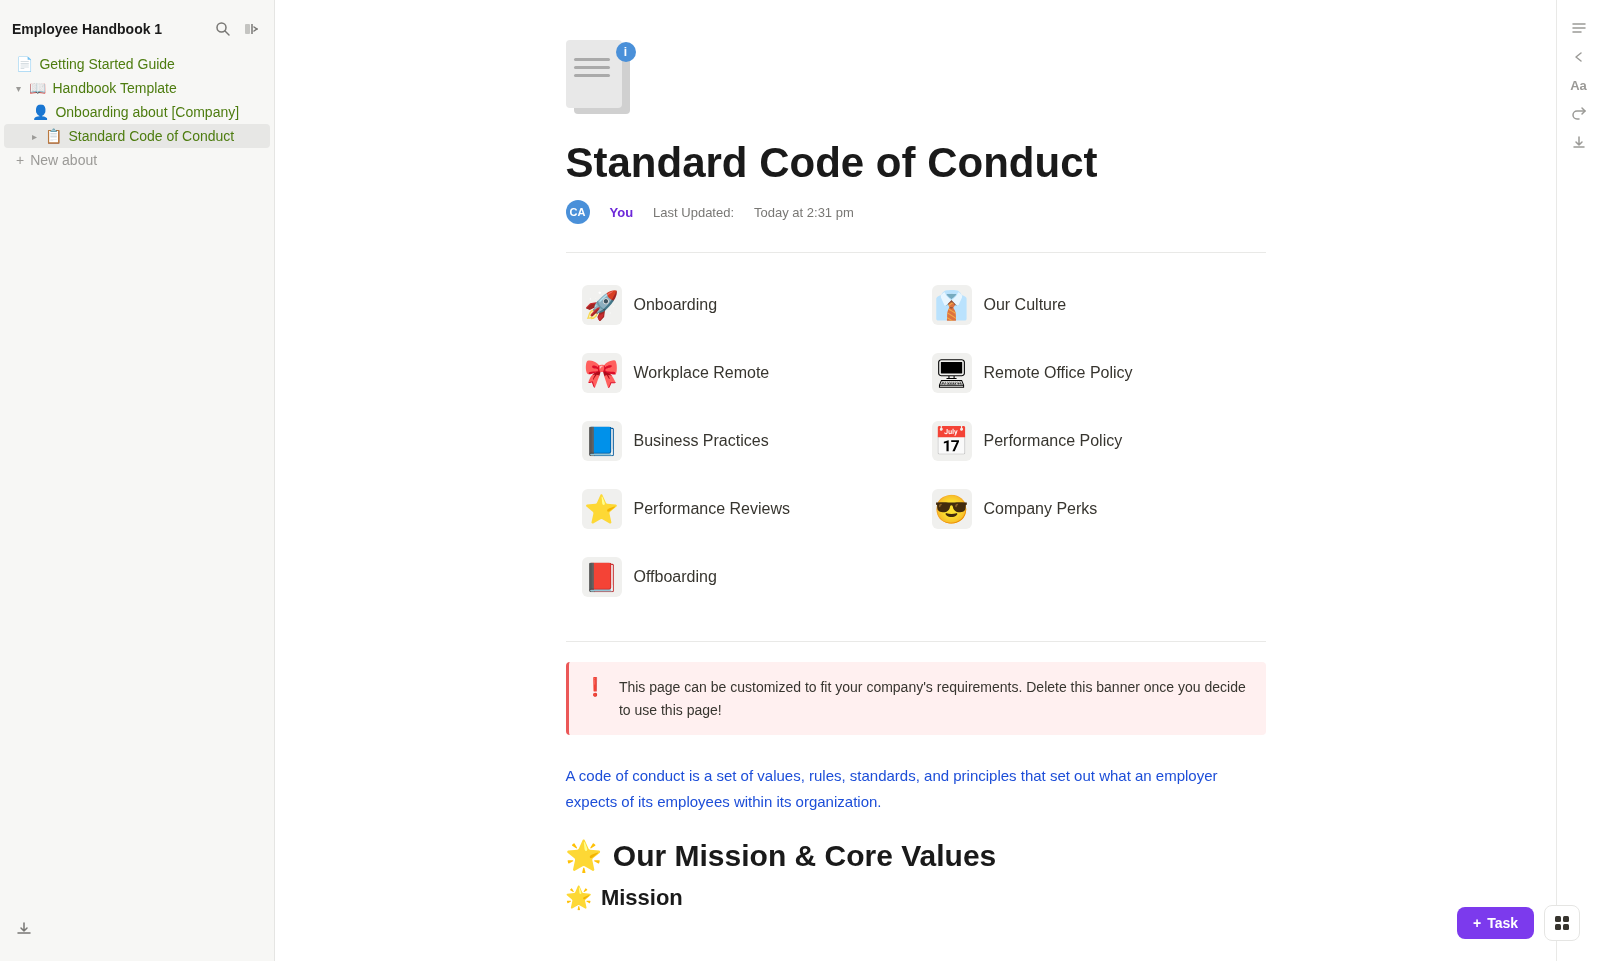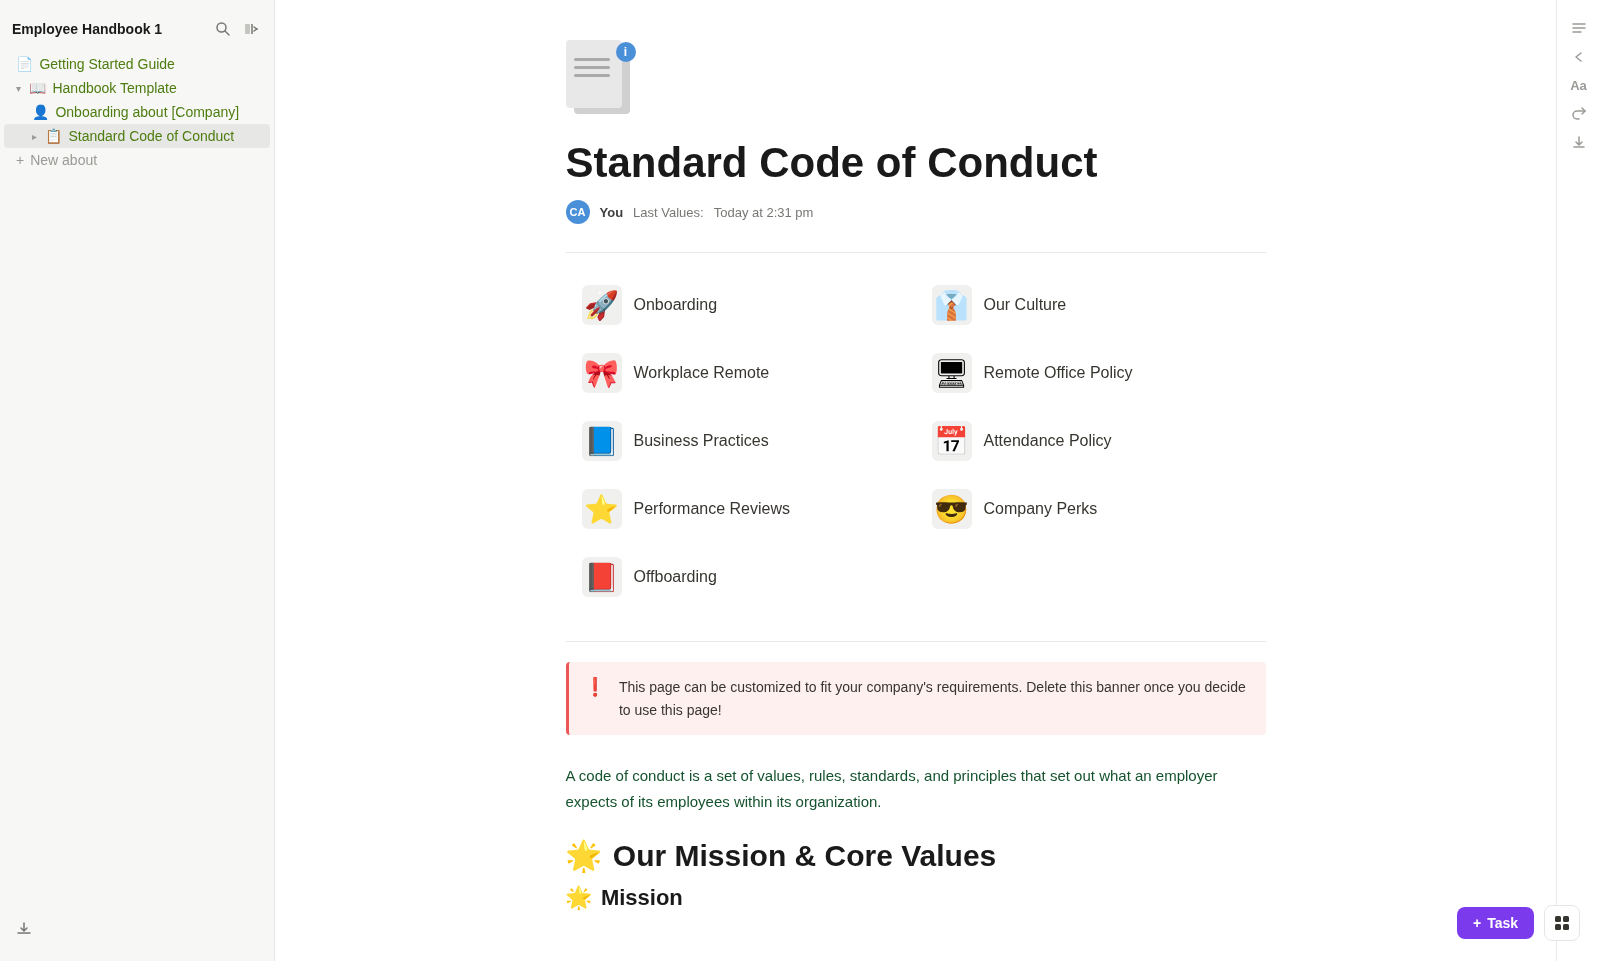--- a/index.html
+++ b/index.html
@@ -101,39 +101,39 @@
       font-size: 42px;
       font-weight: 700;
       color: #1a1a1a;
       margin-bottom: 12px;
       line-height: 1.2;
     }
 
     .page-meta {
       display: flex;
       align-items: center;
-      gap: 10px;
+      gap: 20px;
       margin-bottom: 28px;
       font-size: 13px;
       color: #787774;
       margin-top: 12px;
     }
     .avatar {
       width: 24px;
       height: 24px;
       background: #4a90d9;
       border-radius: 50%;
       display: flex;
       align-items: center;
       justify-content: center;
       color: white;
       font-size: 11px;
       font-weight: 600;
     }
-    .meta-author { font-weight: 600; color: #404040; }
+    .meta-author { font-weight: 600; color: #6d28d9; }
 
     .page-divider {
       border: none;
       border-top: 1px solid #e9e9e7;
       margin: 20px 0;
     }
 
     
     .links-grid {
       display: grid;
@@ -176,21 +176,21 @@
       border-left: 3px solid #eb5757;
       border-radius: 4px;
       padding: 14px 16px;
       margin-bottom: 28px;
     }
     .callout-icon { font-size: 18px; flex-shrink: 0; }
     .callout-text { font-size: 14px; color: #37352f; line-height: 1.6; }
 
     .body-text {
       font-size: 15px;
-      color: #14532d;
+      color: #1d4ed8;
       line-height: 1.7;
       margin-bottom: 24px;
     }
 
     .section-heading {
       font-size: 30px;
       font-weight: 700;
       color: #1a1a1a;
       margin-bottom: 12px;
       display: flex;
@@ -389,21 +389,21 @@
       <div class="doc-badge">
         <span>i</span>
       </div>
     </div>
 
     <h1 class="page-title">Standard Code of Conduct</h1>
 
     <div class="page-meta">
       <div class="avatar">CA</div>
       <span class="meta-author">You</span>
-      <span>Last Values:</span>
+      <span>Last Updated:</span>
       <span>Today at 2:31 pm</span>
     </div>
 
     <hr class="page-divider">
 
     <div class="links-grid">
 
       <div class="link-item">
         <div class="link-emoji">🚀</div>
         <span class="link-label">Onboarding</span>
@@ -421,21 +421,21 @@
         <div class="link-emoji">🖥</div>
         <span class="link-label">Remote Office Policy</span>
       </div>
 
       <div class="link-item">
         <div class="link-emoji">📘</div>
         <span class="link-label">Business Practices</span>
       </div>
       <div class="link-item">
         <div class="link-emoji">📅</div>
-        <span class="link-label">Attendance Policy</span>
+        <span class="link-label">Performance Policy</span>
       </div>
 
       <div class="link-item">
         <div class="link-emoji">⭐</div>
         <span class="link-label">Performance Reviews</span>
       </div>
       <div class="link-item">
         <div class="link-emoji">😎</div>
         <span class="link-label">Company Perks</span>
       </div>

